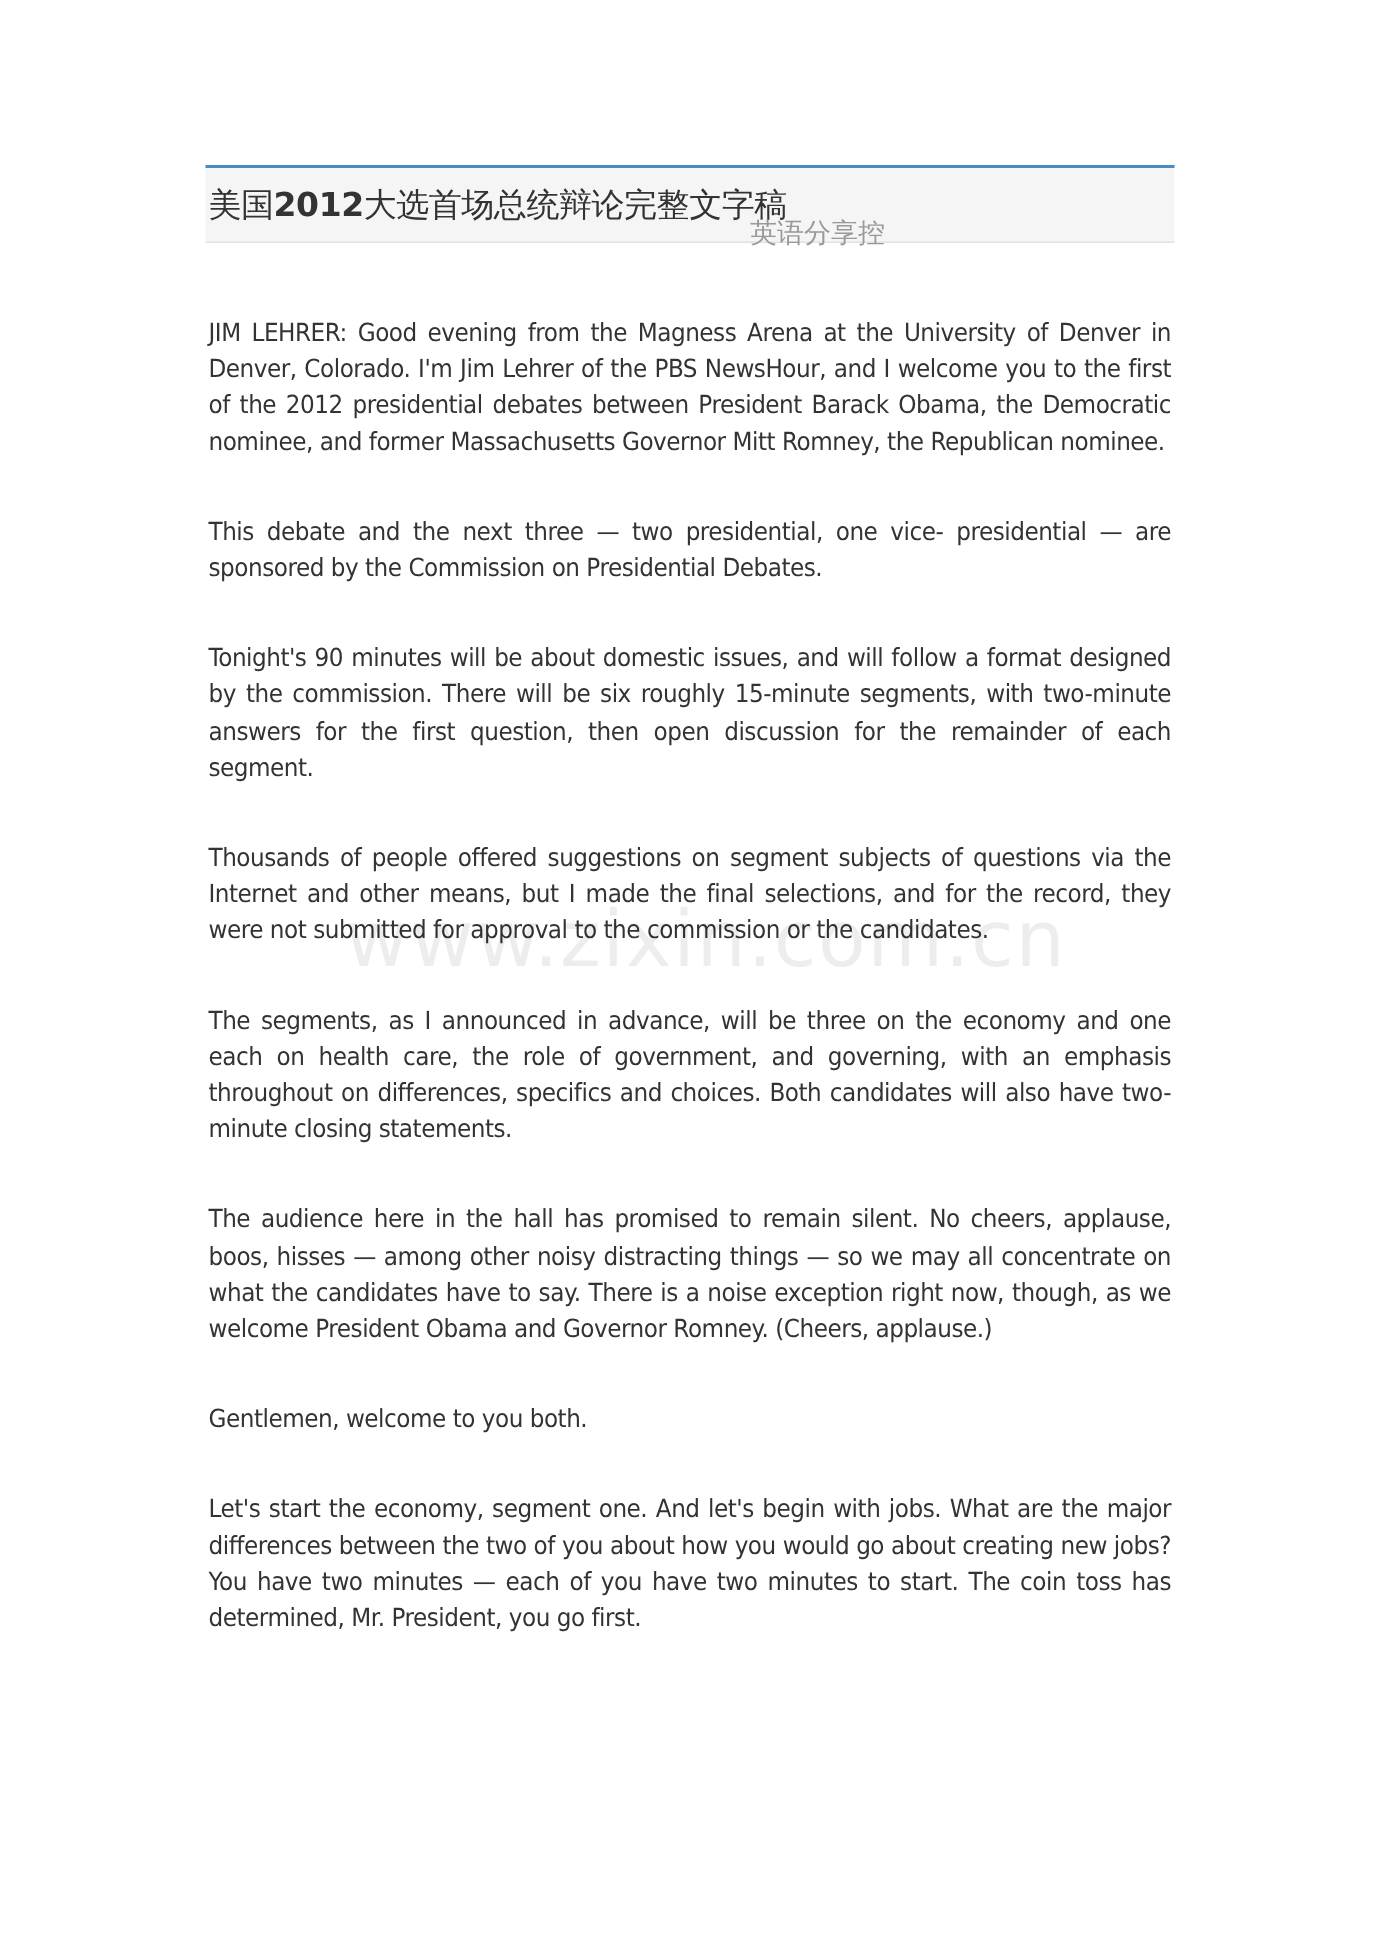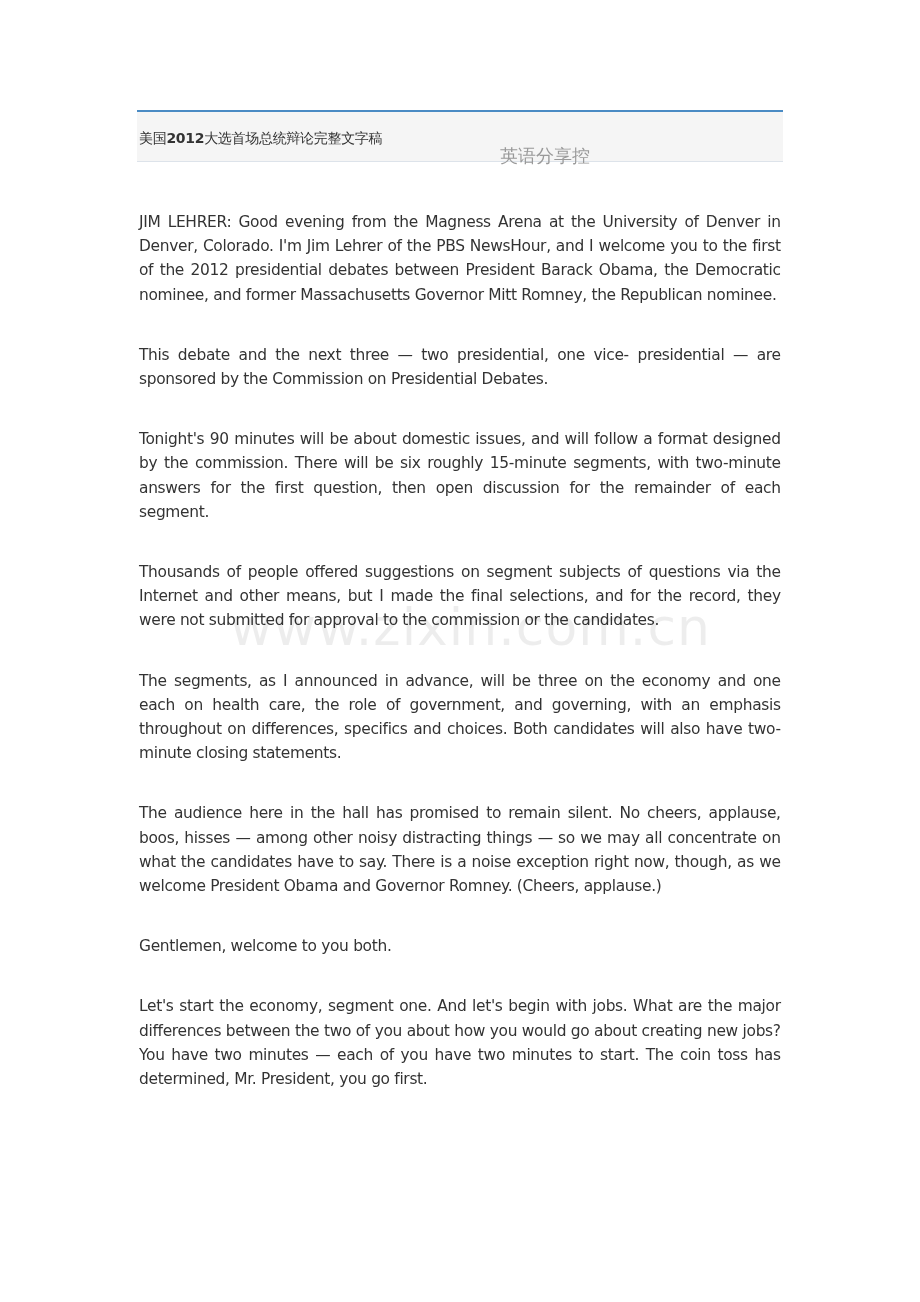--- a/index.html
+++ b/index.html
@@ -29,21 +29,21 @@
       height: 52px;
       background: #f5f5f5;
       border-top: 2px solid #4a8bc4;
       border-bottom: 1px solid #dde3ea;
       box-sizing: border-box;
     }
     .title-text {
       position: absolute;
       left: 2px;
       top: 15px;
-      font-size: 14px;
+      font-size: 22px;
       line-height: 22px;
       color: #333333;
       white-space: nowrap;
       letter-spacing: -0.3px;
     }
     .title-text b {
       font-weight: bold;
     }
     .title-sub {
       position: absolute;

